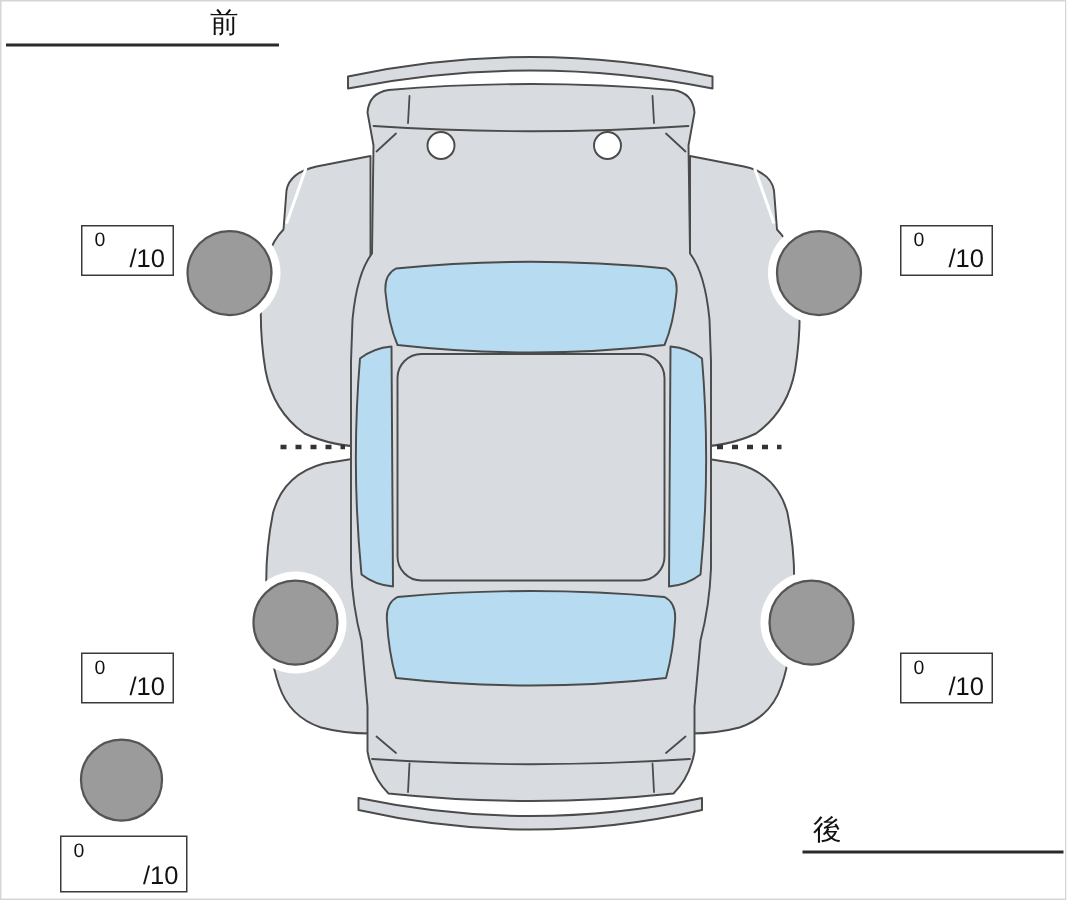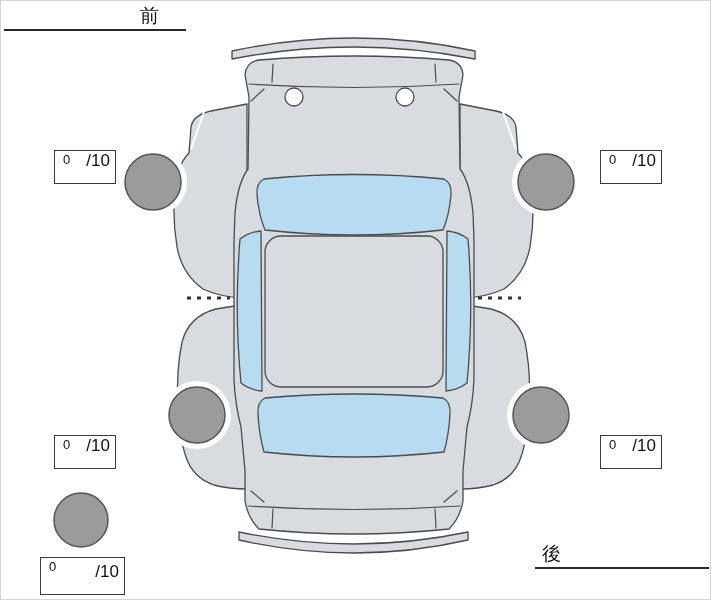--- a/index.html
+++ b/index.html
@@ -10,21 +10,21 @@
   .wline{fill:none;stroke:#ffffff;stroke-width:2;}
   .dots{fill:none;stroke:#333333;stroke-width:3;stroke-dasharray:4 6;}
   .ring{fill:#ffffff;stroke:none;}
   .tire{stroke:#555555;stroke-width:1.5;}
   .hole{fill:#ffffff;stroke:#4b4b4b;stroke-width:1.3;}
   .jp-label{position:absolute;font-size:19px;line-height:22px;color:#111;}
   .rule{position:absolute;height:0;border-top:2px solid #2a2a2a;}
   .score-box{position:absolute;width:62px;height:34px;background:#ffffff;border:1px solid #3a3a3a;box-sizing:border-box;}
   .score-box.spare{width:85px;height:38px;}
   .sb-num{position:absolute;top:1px;left:8px;font-size:13px;color:#111;}
-  .sb-den{position:absolute;bottom:12px;right:5px;font-size:17px;color:#111;}
+  .sb-den{position:absolute;bottom:0;right:5px;font-size:17px;color:#111;}
 </style>
 </head>
 <body>
 
 <div id="stage">
 
   <svg id="car-svg" width="711" height="600" viewBox="0 0 711 600">
 
     <path class="shape" d="M231,58 Q353,34 474,58 L474,50 Q353,24 231,50 Z" fill="#d8dce0"></path>
     <path class="shape" d="M238,531 Q353,555 467,531 L467,539 Q353,565 238,539 Z" fill="#d8dce0"></path>

